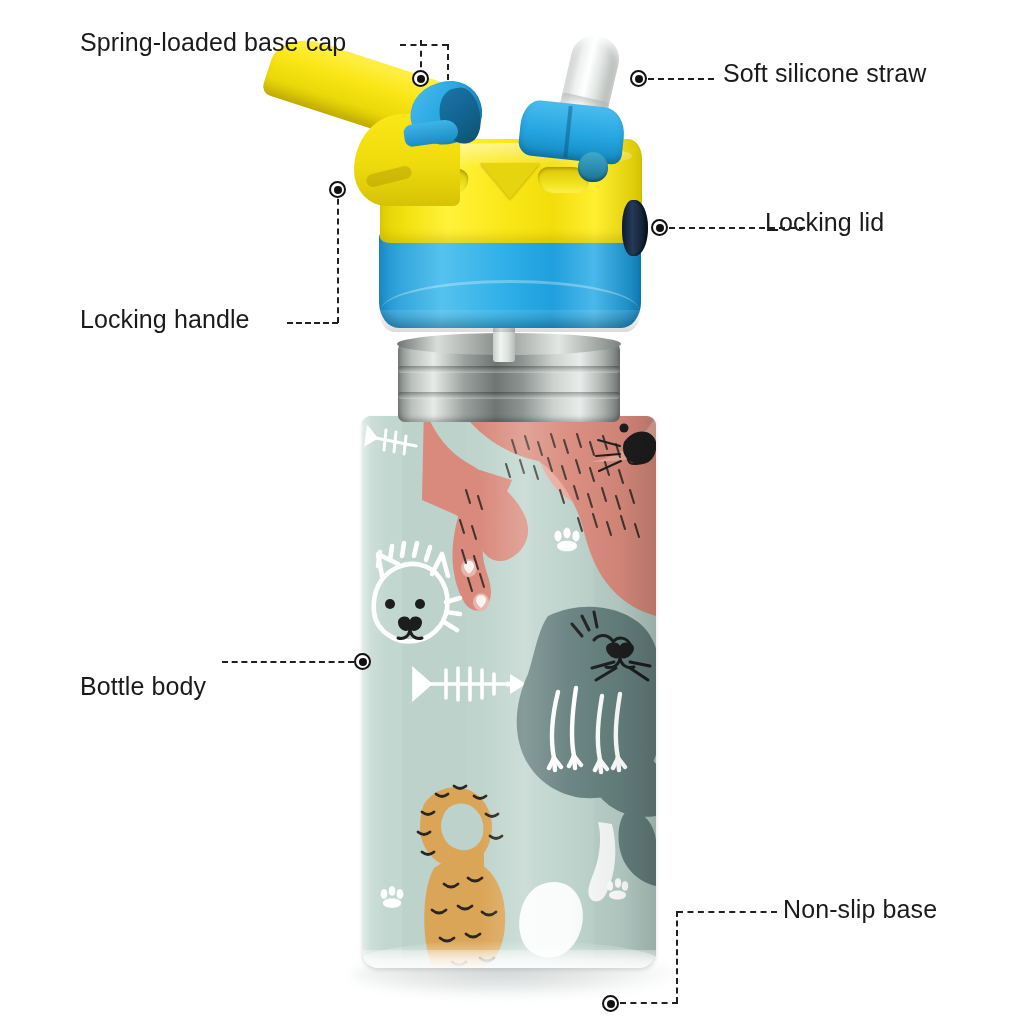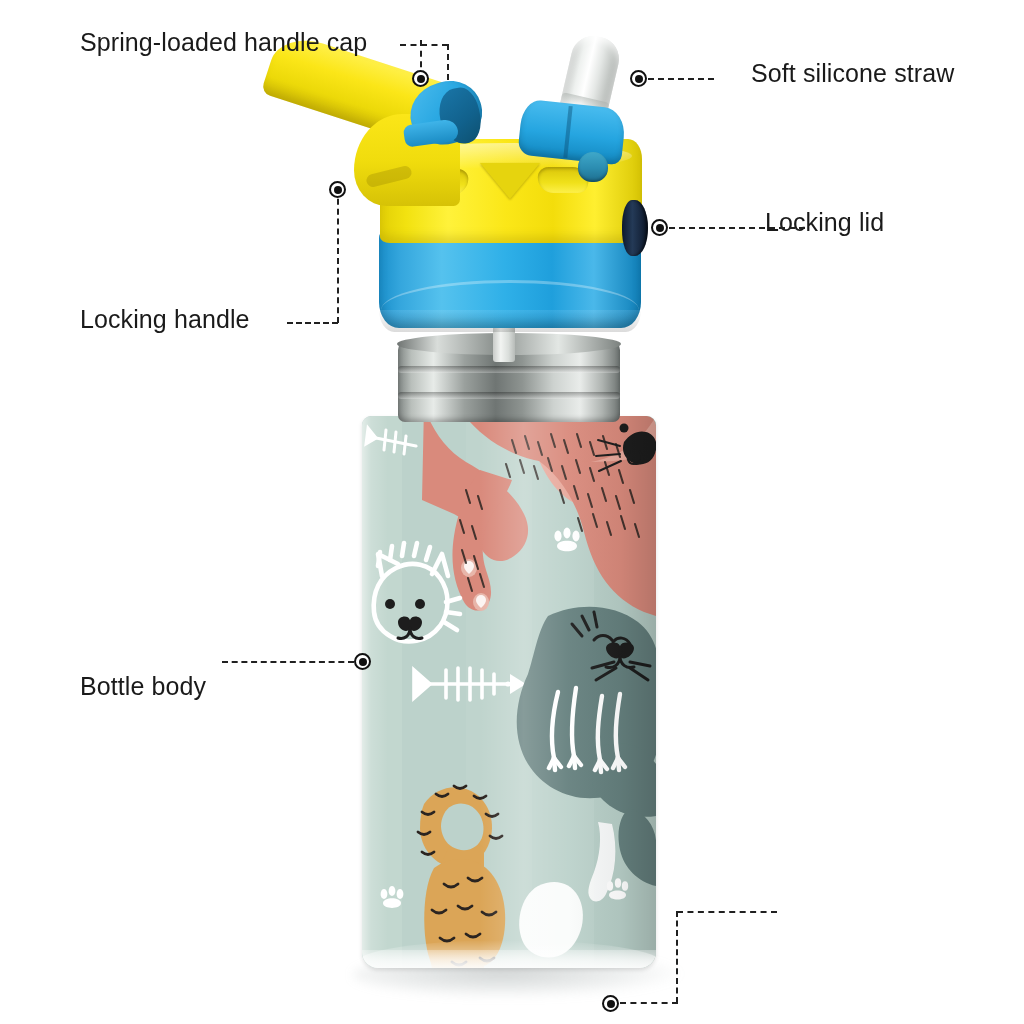--- a/index.html
+++ b/index.html
@@ -583,41 +583,42 @@
     </div>
     <div class="straw-collar">
       <div class="straw-collar-body"></div>
       <div class="straw-collar-seam"></div>
     </div>
     <div class="lid-button"></div>
 
     <div class="lock-tab"></div>
   </div>
 
-  <div class="callout-label" style="left:80px; top:28px;">Spring-loaded handle cap</div>
+  <div class="callout-label" style="left:80px; top:28px;">Spring-loaded base cap</div>
   <div class="leader-h" style="left:400px; top:44px; width:48px;"></div>
   <div class="leader-v" style="left:447px; top:44px; height:36px;"></div>
   <div class="leader-v" style="left:420px; top:40px; height:38px;"></div>
   <div class="dot" style="left:412px; top:70px;"></div>
 
-  <div class="callout-label" style="left:723px; top:59px;margin-left:28px;">Soft silicone straw</div>
+  <div class="callout-label" style="left:723px; top:59px;">Soft silicone straw</div>
   <div class="leader-h" style="left:648px; top:78px; width:66px;"></div>
   <div class="dot" style="left:630px; top:70px;"></div>
 
   <div class="callout-label" style="left:765px; top:208px;">Locking lid</div>
   <div class="leader-h" style="left:669px; top:227px; width:136px;"></div>
   <div class="dot" style="left:651px; top:219px;"></div>
 
   <div class="callout-label" style="left:80px; top:305px;">Locking handle</div>
   <div class="leader-h" style="left:287px; top:322px; width:51px;"></div>
   <div class="leader-v" style="left:337px; top:189px; height:134px;"></div>
   <div class="dot" style="left:329px; top:181px;"></div>
 
   <div class="callout-label" style="left:80px; top:642px;margin-top:30px;">Bottle body</div>
   <div class="leader-h" style="left:222px; top:661px; width:132px;"></div>
   <div class="dot" style="left:354px; top:653px;"></div>
 
+  <div class="callout-label" style="left:783px; top:895px;">Non-slip base</div>
   <div class="leader-h" style="left:677px; top:911px; width:100px;"></div>
   <div class="leader-v" style="left:676px; top:911px; height:92px;"></div>
   <div class="leader-h" style="left:620px; top:1002px; width:58px;"></div>
   <div class="dot" style="left:602px; top:995px;"></div>
 
 </div>
 
 </body></html>

